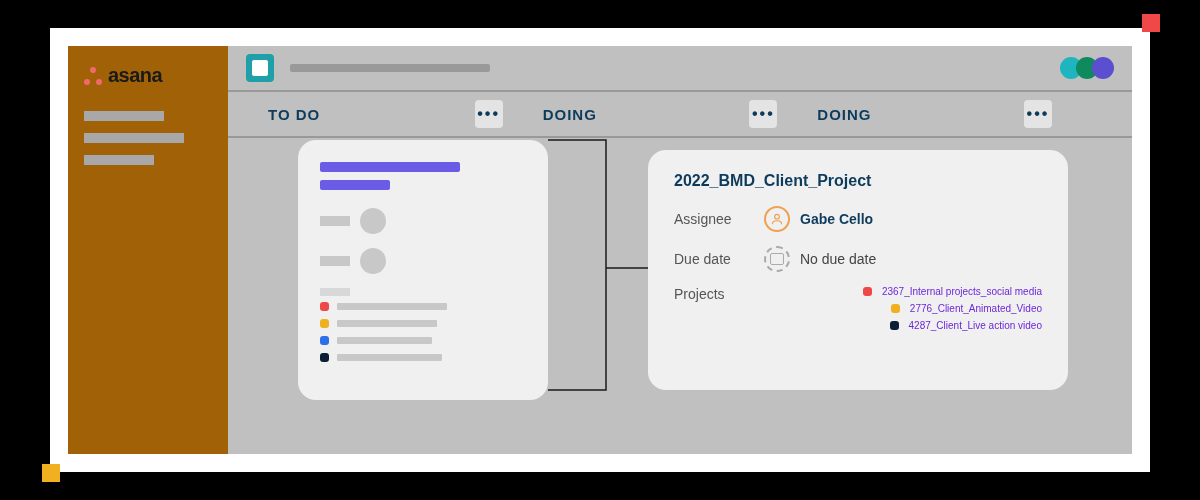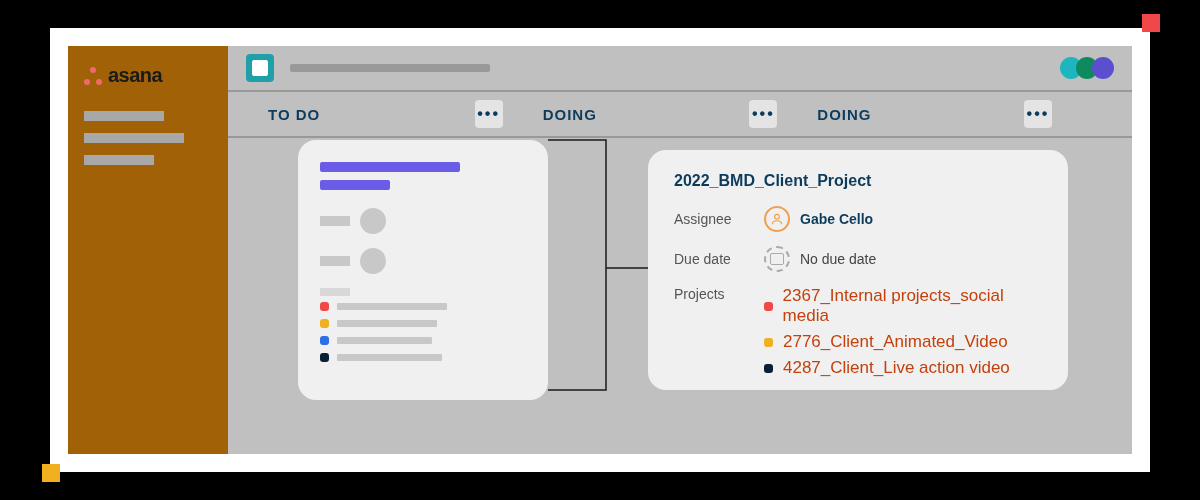--- a/index.html
+++ b/index.html
@@ -57,21 +57,21 @@
     .detail-card { position: absolute; top: 12px; left: 420px; width: 420px; height: 240px; background: #f0f0f0; border-radius: 18px; padding: 22px 26px; }
     .detail-title { font-weight: 700; font-size: 16px; color: #0d3b5c; margin-bottom: 16px; }
     .drow { display: flex; align-items: center; margin-bottom: 14px; font-size: 14px; }
     .dlabel { width: 90px; color: #555; }
     .assignee-icon { width: 26px; height: 26px; border-radius: 50%; border: 2px solid #f0a050; display: flex; align-items: center; justify-content: center; margin-right: 10px; }
     .assignee-name { font-weight: 700; color: #0d3b5c; }
     .due-icon { width: 26px; height: 26px; border-radius: 50%; border: 2px dashed #aaa; margin-right: 10px; display:flex; align-items:center; justify-content:center; }
     .due-icon::after { content:''; width:12px; height:10px; border:1.5px solid #aaa; border-radius:2px; }
     .due-text { color: #444; }
     .proj-list { flex:1; }
-    .plitem { display: flex; align-items: center; gap: 10px; font-size: 17px; color: #c2410c; margin-bottom: 6px; }
+    .plitem { display: flex; align-items: center; gap: 10px; font-size: 10px; color: #6d28d9; margin-bottom: 6px; justify-content: flex-end; }
     
     .connector { position: absolute; pointer-events: none; }
     
     .deco-sq { position: absolute; width: 18px; height: 18px; }
     .deco-red { background: #f04848; top: 14px; right: 40px; }
     .deco-yellow { background: #f0b020; bottom: 18px; left: 42px; }
   </style>
 </head>
 <body>
 
@@ -168,21 +168,21 @@
                   <path d="M4 21c0-4 4-6 8-6s8 2 8 6"></path>
                 </svg>
             </span>
             <span class="assignee-name">Gabe Cello</span>
           </div>
           <div class="drow">
             <span class="dlabel">Due date</span>
             <span class="due-icon"></span>
             <span class="due-text">No due date</span>
           </div>
-          <div class="drow" style="align-items:flex-start;">
+          <div class="drow" style="align-items:flex-start;gap:12px;">
             <span class="dlabel">Projects</span>
             <div class="proj-list" id="detail-projects">
                 <div class="plitem">
                   <div class="cdot" style="background: rgb(240, 72, 72);"></div>
                   <span>2367_Internal projects_social media</span>
                 </div>
                 <div class="plitem">
                   <div class="cdot" style="background: rgb(240, 176, 32);"></div>
                   <span>2776_Client_Animated_Video</span>
                 </div>

